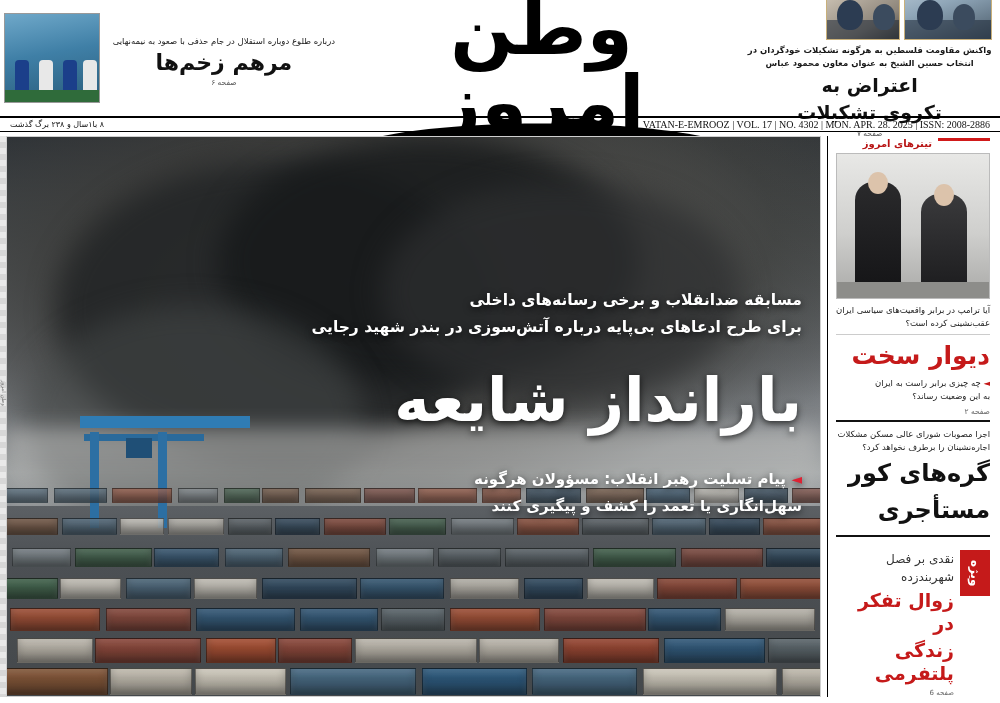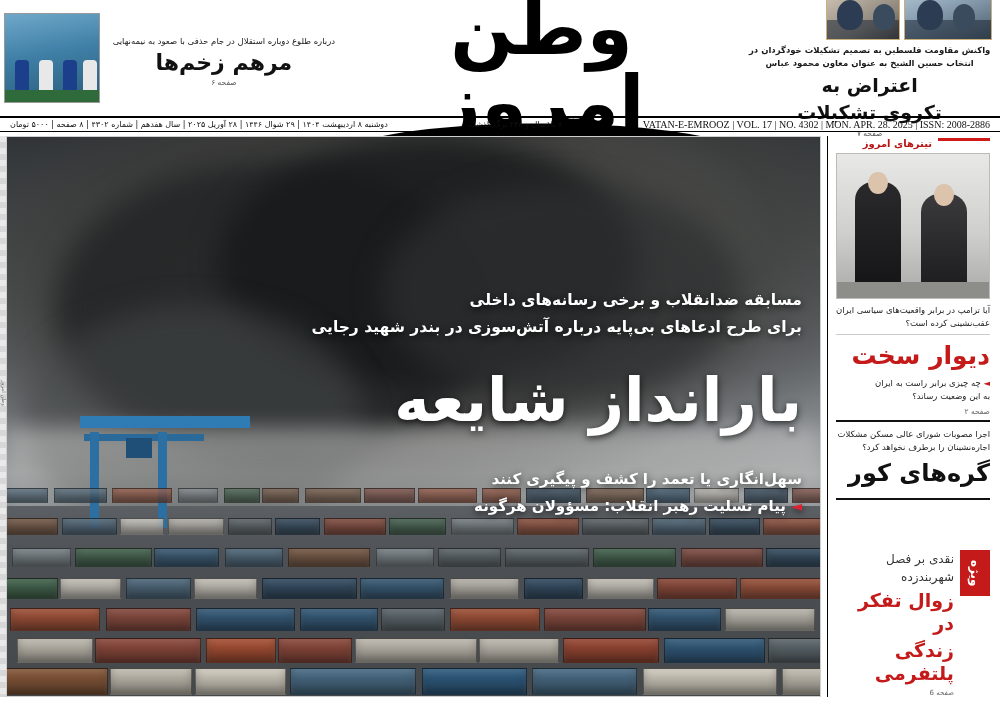--- a/index.html
+++ b/index.html
@@ -286,21 +286,21 @@
 
 <div class="page">
 
   <div class="masthead">
 
     <div class="mh-right">
       <div class="photo-strip">
         <div class="mh-photo"></div>
         <div class="mh-photo" style="width:74px;background:linear-gradient(150deg,#d9cfc0,#8c8479 70%,#4a463f)"></div>
       </div>
-      <div class="kicker">واکنش مقاومت فلسطین به تصمیم تشکیلات خودگردان در انتخاب حسین الشیخ به عنوان معاون محمود عباس</div>
+      <div class="kicker">واکنش مقاومت فلسطین به هرگونه تشکیلات خودگردان در انتخاب حسین الشیخ به عنوان معاون محمود عباس</div>
       <div class="headline">اعتراض به</div>
       <div class="headline">تکروی تشکیلات</div>
       <div class="pagenum">صفحه ۷</div>
     </div>
 
     <div class="mh-center">
       <div class="logo-wrap">
 
         <div class="logo-main">وطن امروز</div>
         <svg class="logo-swoosh" viewBox="0 0 330 26">
@@ -321,21 +321,20 @@
         <div class="pl b"></div>
         <div class="pl c"></div>
         <div class="pl d"></div>
       </div>
     </div>
   </div>
 
   <div class="infobar">
     <div class="seg lat">VATAN-E-EMROOZ | VOL. 17 | NO. 4302 | MON. APR. 28. 2025 | ISSN: 2008-2886</div>
     <div class="seg">۸ با۱سال و ۲۳۸ برگ گذشت</div>
-    <div class="seg">دوشنبه ۸ اردیبهشت ۱۴۰۴ | ۲۹ شوال ۱۴۴۶ | ۲۸ آوریل ۲۰۲۵ | سال هفدهم | شماره ۴۳۰۲ | ۸ صفحه | ۵۰۰۰ تومان</div>
   </div>
 
   <div class="content">
 
     <div class="sidebar">
       <div class="sb-head">
         <div class="bar"></div>
         <div class="t">تیترهای امروز</div>
       </div>
 
@@ -357,20 +356,21 @@
           <span>چه چیزی برابر راست به ایران</span>
         </div>
         <div>
           <span>به این وضعیت رساند؟</span>
         </div>
       </div>
       <div class="sb-page">صفحه ۲</div>
 
       <div class="sb-kick">اجرا مصوبات شورای عالی مسکن مشکلات اجاره‌نشینان را برطرف نخواهد کرد؟</div>
       <div class="sb-title-black">گره‌های کور</div>
+      <div class="sb-title-black">مستأجری</div>
 
       <div class="sb-rule"></div>
 
       <div class="sb-bottom">
         <div class="vizhe">ویژه</div>
         <div class="txt">
           <div class="small">نقدی بر فصل شهر‌بندزده</div>
           <div class="big">زوال تفکر در</div>
           <div class="big">زندگی پلتفرمی</div>
           <div class="pg">صفحه 6</div>
@@ -476,26 +476,26 @@
           <div class="cbox" style="left: 635.576px; top: 184px; width: 134.206px; height: 27px; background: linear-gradient(rgb(216, 210, 196) 0%, rgba(0, 0, 0, 0.35) 100%), rgb(216, 210, 196); opacity: 0.97; filter: saturate(0.96);"></div>
           <div class="cbox" style="left: 774.538px; top: 184px; width: 127.792px; height: 27px; background: linear-gradient(rgb(201, 195, 182) 0%, rgba(0, 0, 0, 0.35) 100%), rgb(201, 195, 182); opacity: 0.97; filter: saturate(0.96);"></div>
         </div>
 
       <div class="overlay-text">
         <div class="kick-line">مسابقه ضدانقلاب و برخی رسانه‌های داخلی</div>
         <div class="kick-line">برای طرح ادعاهای بی‌پایه درباره آتش‌سوزی در بندر شهید رجایی</div>
         <div class="big-title">بارانداز شایعه</div>
         <div class="sub-block">
           <div>
-            <span>سهل‌انگاری یا تعمد را کشف و پیگیری کنند</span>
-          </div>
-          <div>
             <span class="bullet">◄</span>
             <span>پیام تسلیت رهبر انقلاب: مسؤولان هرگونه</span>
           </div>
+          <div>
+            <span>سهل‌انگاری یا تعمد را کشف و پیگیری کنند</span>
+          </div>
         </div>
       </div>
     </div>
   </div>
 
   <div class="edge-strip"></div>
   <div class="spine-text">وطن امروز</div>
 </div>
 
 </body></html>

